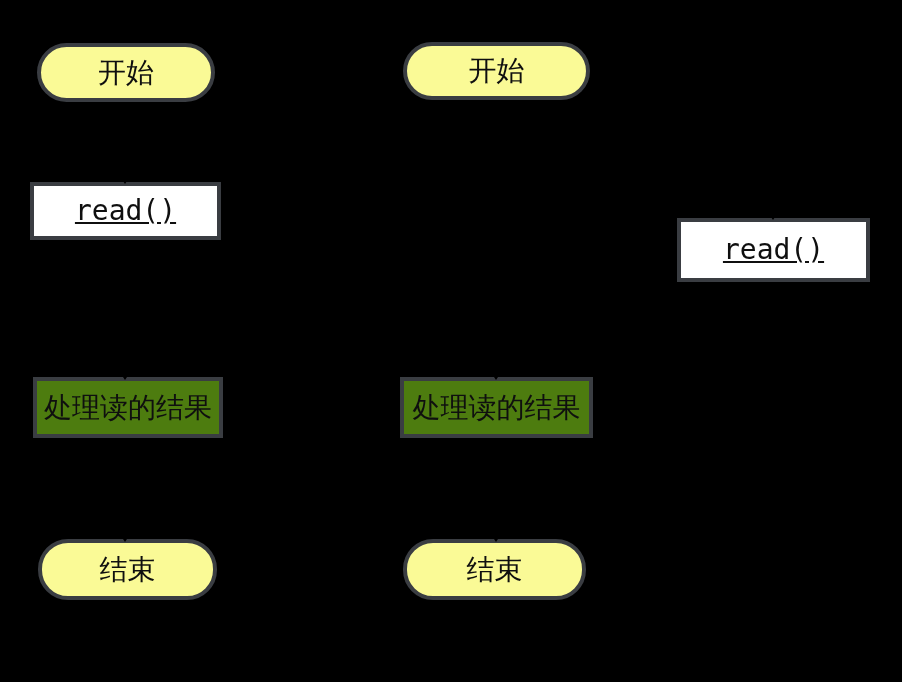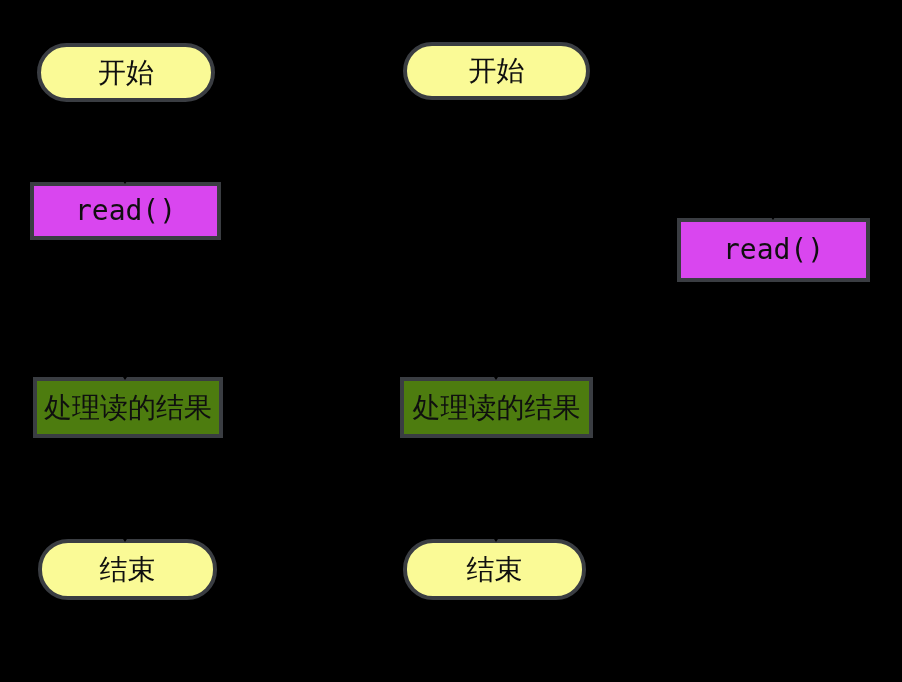--- a/index.html
+++ b/index.html
@@ -25,21 +25,21 @@
     align-items: center;
     justify-content: center;
     color: #0f0f0f;
     font-size: 28px;
     line-height: 1;
     white-space: nowrap;
     z-index: 2;
   }
   .stadium { background: #FAFA96; border-radius: 30px; }
   .process { background: #4d7c0f; }
-  .io      { background: #d946ef; font-family: "DejaVu Sans Mono", monospace; }
+  .io      { background: #ffffff; font-family: "DejaVu Sans Mono", monospace; text-decoration: underline; }
 
   
   #n-start1 { left: 37px;  top: 43px;  width: 178px; height: 59px; }
   #n-read1  { left: 30px;  top: 182px; width: 191px; height: 58px; }
   #n-proc1  { left: 33px;  top: 377px; width: 190px; height: 61px; }
   #n-end1   { left: 38px;  top: 539px; width: 179px; height: 61px; }
 
   
   #n-start2 { left: 403px; top: 42px;  width: 187px; height: 58px; }
   #n-read2  { left: 677px; top: 218px; width: 193px; height: 64px; }

